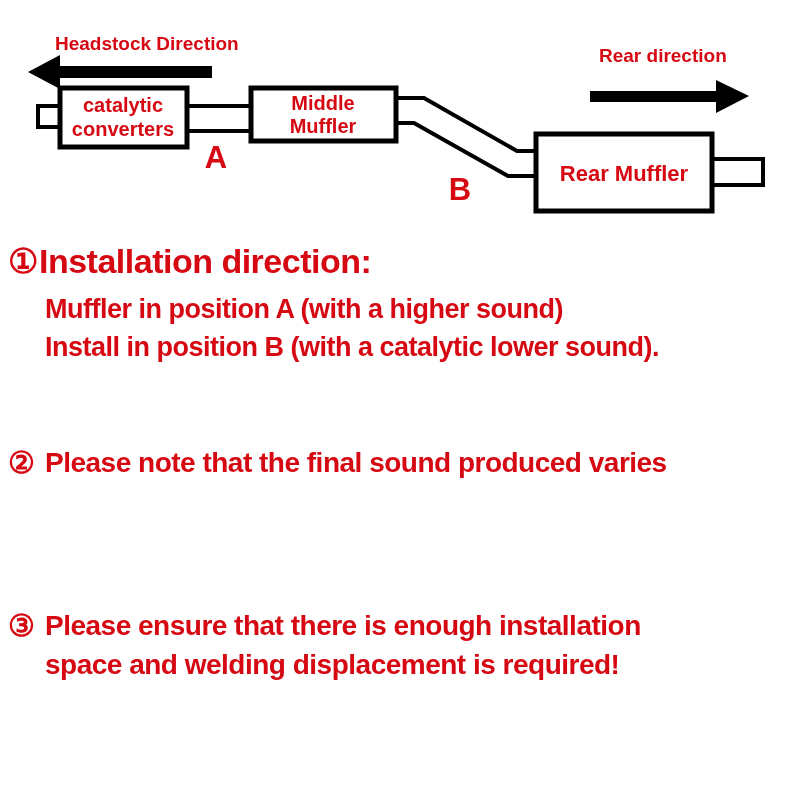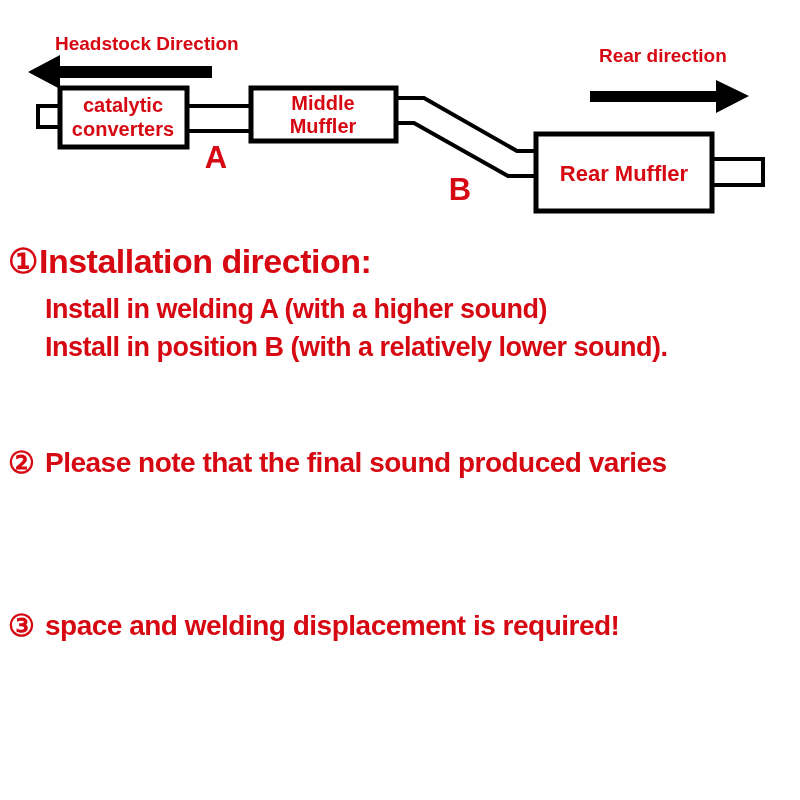--- a/index.html
+++ b/index.html
@@ -66,30 +66,31 @@
   <text class="red-fill" x="216" y="168" font-size="31" text-anchor="middle">A</text>
   <text class="red-fill" x="460" y="200" font-size="31" text-anchor="middle">B</text>
 </svg>
 
 <div class="note note1">
   <div class="note1-heading">
     <span class="num">①</span>
     <span>Installation direction:</span>
   </div>
   <div class="note1-lines">
-    <div>Install in welding A (with a higher sound)</div>
-    <div>Install in position B (with a relatively lower sound).</div>
+    <div>Muffler in position A (with a higher sound)</div>
+    <div>Install in position B (with a catalytic lower sound).</div>
   </div>
 </div>
 
 <div class="note note2 note-flex">
   <span class="num">②</span>
   <div class="body">
     <div>Please note that the final sound produced varies</div>
   </div>
 </div>
 
 <div class="note note3 note-flex">
   <span class="num">③</span>
   <div class="body">
+    <div>Please ensure that there is enough installation</div>
     <div>space and welding displacement is required!</div>
   </div>
 </div>
 
 </body></html>

